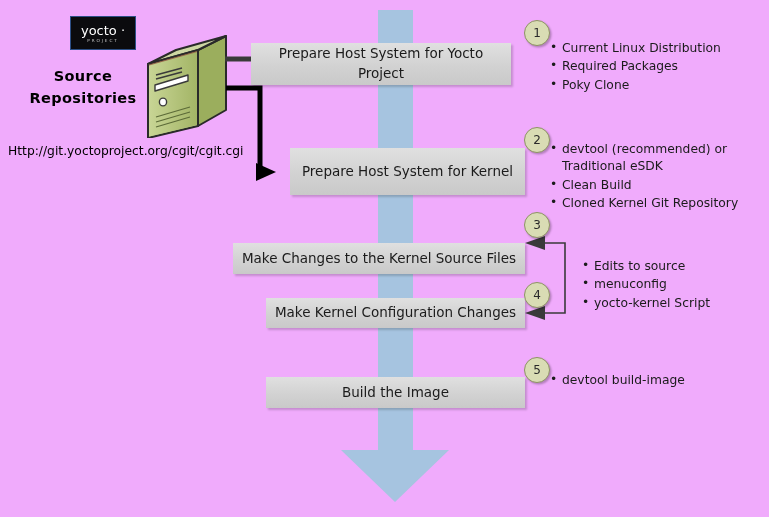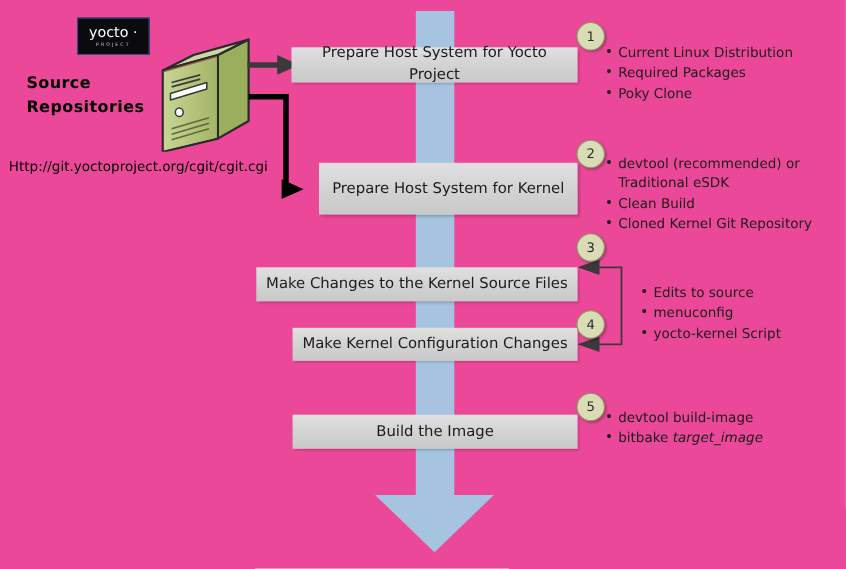--- a/index.html
+++ b/index.html
@@ -7,21 +7,21 @@
     padding: 0;
     background: #ffffff;
   }
   body {
     font-family: "DejaVu Sans", "Liberation Sans", sans-serif;
   }
   #canvas {
     position: relative;
     width: 769px;
     height: 517px;
-    background: #ec4899;
+    background: #f0abfc;
     overflow: hidden;
   }
 
   
   .flow-shaft {
     position: absolute;
     left: 378px;
     top: 10px;
     width: 35px;
     height: 442px;
@@ -97,20 +97,21 @@
   }
   .bullets li.wrap { white-space: normal; width: 170px; }
   .ital { font-style: italic; }
 
   
   .src-label {
     position: absolute;
     font-weight: bold;
     font-size: 14.5px;
     color: #000;
+    text-align: center;
     line-height: 1.5;
     letter-spacing: 0.4px;
   }
   .src-url {
     position: absolute;
     font-size: 12.3px;
     color: #000;
     white-space: nowrap;
   }
 
@@ -212,21 +213,21 @@
     <polygon points="252,50 272,59 252,68" fill="#3a3a3a"></polygon>
 
     <polyline points="226,88 260,88 260,172 258,172" fill="none" stroke="#000000" stroke-width="5"></polyline>
     <polygon points="256,163 276,172 256,181" fill="#000000"></polygon>
 
     <polyline points="540,243 565,243 565,313 540,313" fill="none" stroke="#3a3a3a" stroke-width="1.6"></polyline>
     <polygon points="545,236 525,243 545,250" fill="#3a3a3a"></polygon>
     <polygon points="545,306 525,313 545,320" fill="#3a3a3a"></polygon>
   </svg>
 
-  <div class="pbox" style="left:265px; top:43px; width:260px; height:32px;">Prepare Host System for Yocto Project</div>
+  <div class="pbox" style="left:251px; top:43px; width:260px; height:42px;">Prepare Host System for Yocto Project</div>
   <div class="step-circle" style="left:524px; top:20px;">1</div>
   <div class="bullets" style="left:550px; top:40px;">
     <ul>
       <li>Current Linux Distribution</li>
       <li>Required Packages</li>
       <li>Poky Clone</li>
     </ul>
   </div>
 
   <div class="pbox" style="left:290px; top:148px; width:235px; height:47px; flex-direction:column;">
@@ -253,17 +254,16 @@
       <li>menuconfig</li>
       <li>yocto-kernel Script</li>
     </ul>
   </div>
 
   <div class="pbox" style="left:266px; top:377px; width:259px; height:31px;">Build the Image</div>
   <div class="step-circle" style="left:524px; top:357px;">5</div>
   <div class="bullets" style="left:550px; top:372px;">
     <ul>
       <li>devtool build-image</li>
-      <li><span>bitbake </span><span class="ital">target_image</span></li>
     </ul>
   </div>
 
 </div>
 
 </body></html>

